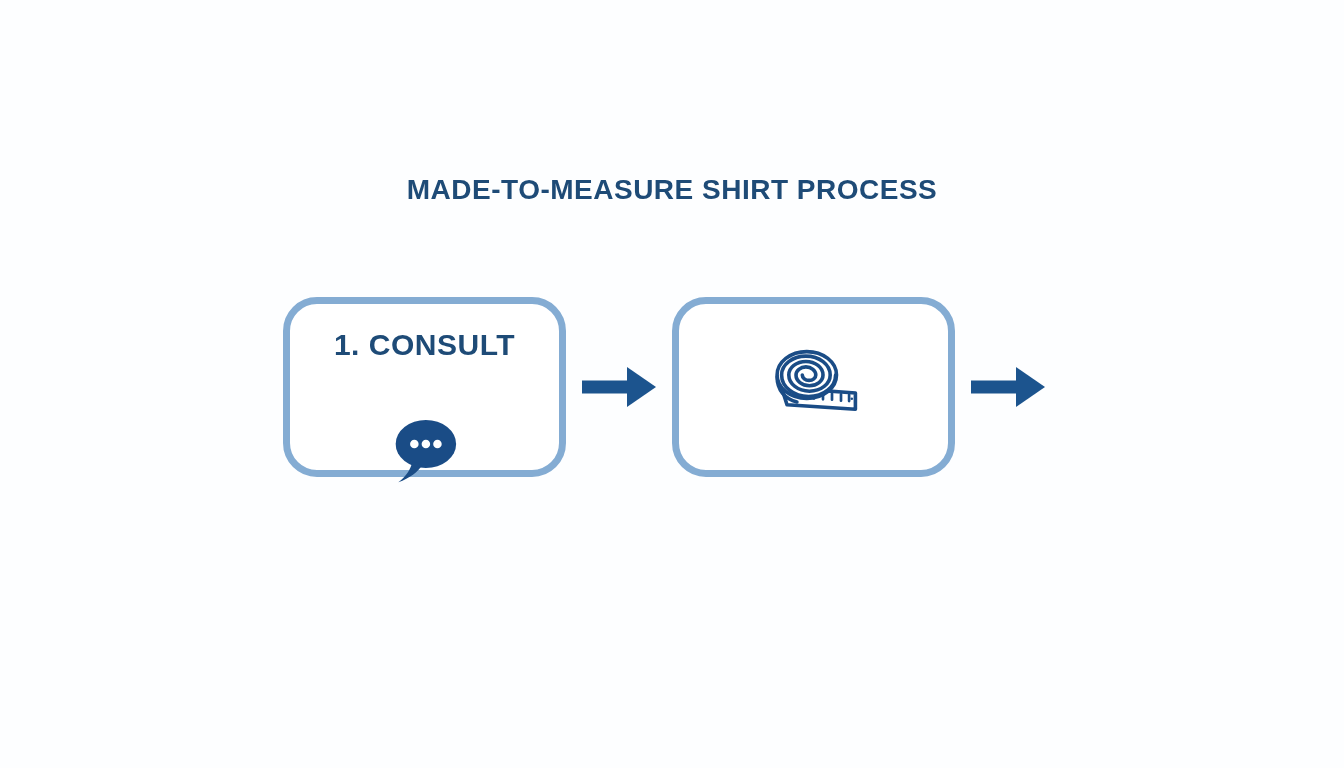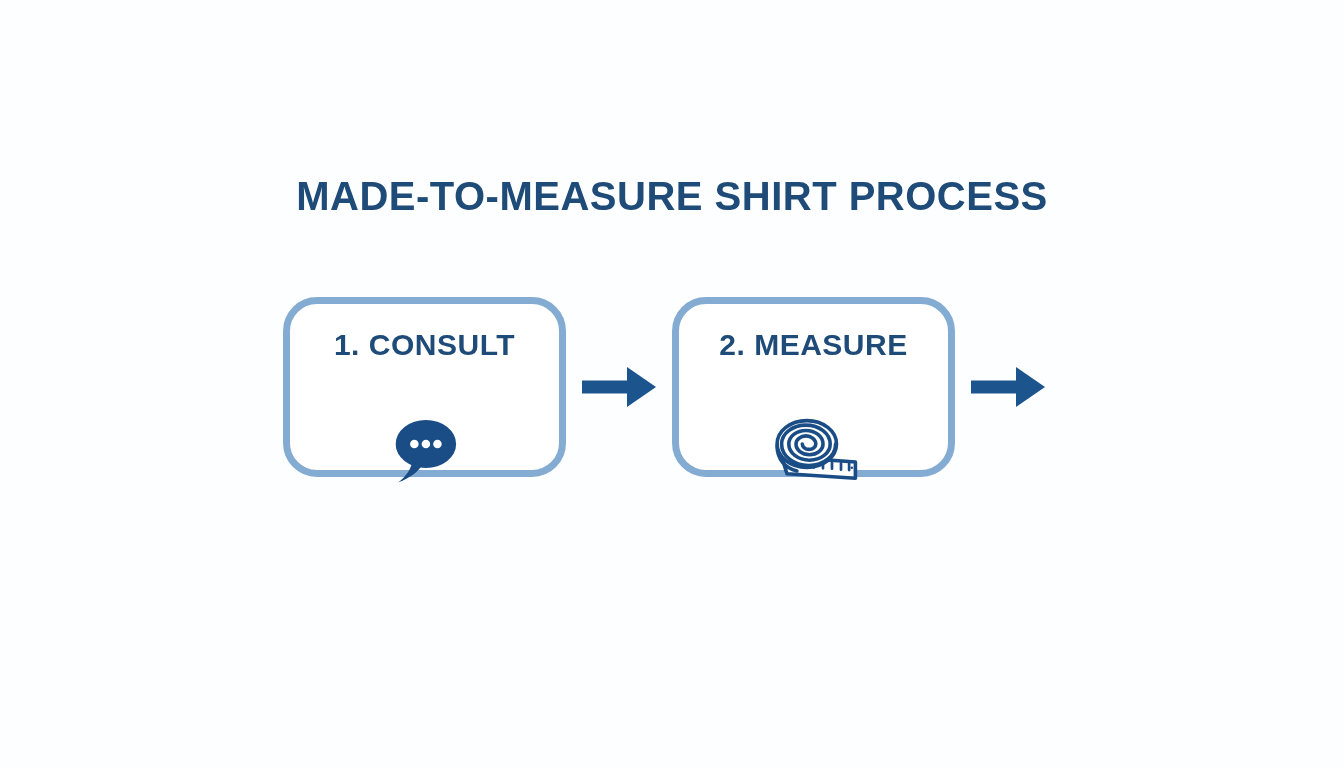--- a/index.html
+++ b/index.html
@@ -15,21 +15,21 @@
     width:1344px;height:768px;
     background:var(--bg);
     font-family:"Liberation Sans", sans-serif;
     position:relative;
     overflow:hidden;
   }
   .title{
     position:absolute;
     top:174px;left:0;width:100%;
     text-align:center;
-    font-size:40px;
+    font-size:28px;
     font-weight:800;
     letter-spacing:0.5px;
     color:var(--navy);
   }
   .process-row{
     position:absolute;
     top:297px;left:0;width:100%;
     display:flex;
     justify-content:center;
     align-items:center;
@@ -87,21 +87,20 @@
   </div>
 
   <div class="arrow-gap">
     <svg width="74" height="40" viewBox="0 0 74 40">
       <rect x="0" y="13.5" width="46" height="13" fill="#1C548E"></rect>
       <polygon points="45,0 74,20 45,40" fill="#1C548E"></polygon>
     </svg>
   </div>
 
   <div class="step-box">
-    <div class="step-label">2. MEASURE</div>
     <div class="icon-wrap">
       <svg width="108" height="86" viewBox="0 0 120 92" fill="none" stroke="#1A4C86" stroke-width="4" stroke-linecap="round" stroke-linejoin="round">
 
         <path d="M24 50 L106 56 L106 74 L30 69 Z" fill="#FFFFFF"></path>
 
         <path d="M50 54 v7 M60 55 v7 M70 56 v7 M80 56.5 v7 M90 57.5 v7 M99 58 v7" stroke-width="3"></path>
 
         <circle cx="102" cy="62.5" r="1.4" fill="#1A4C86" stroke="none"></circle>
 
         <ellipse cx="52" cy="36" rx="33" ry="26" fill="#FFFFFF"></ellipse>

